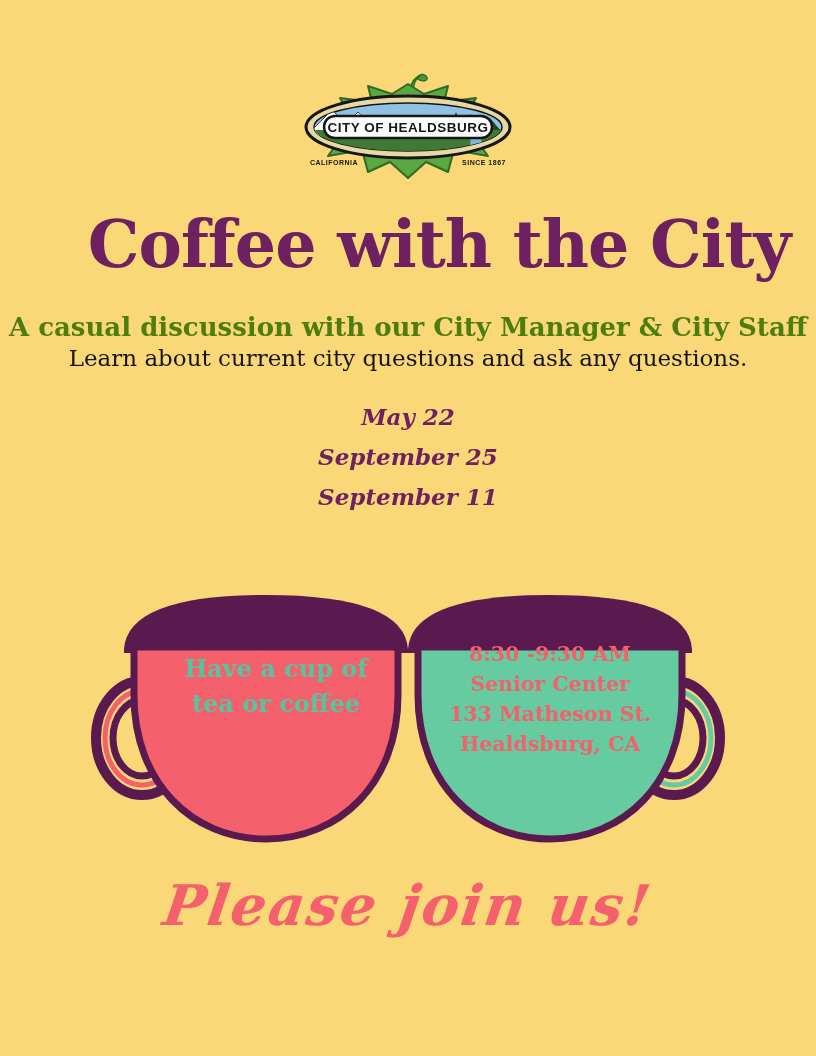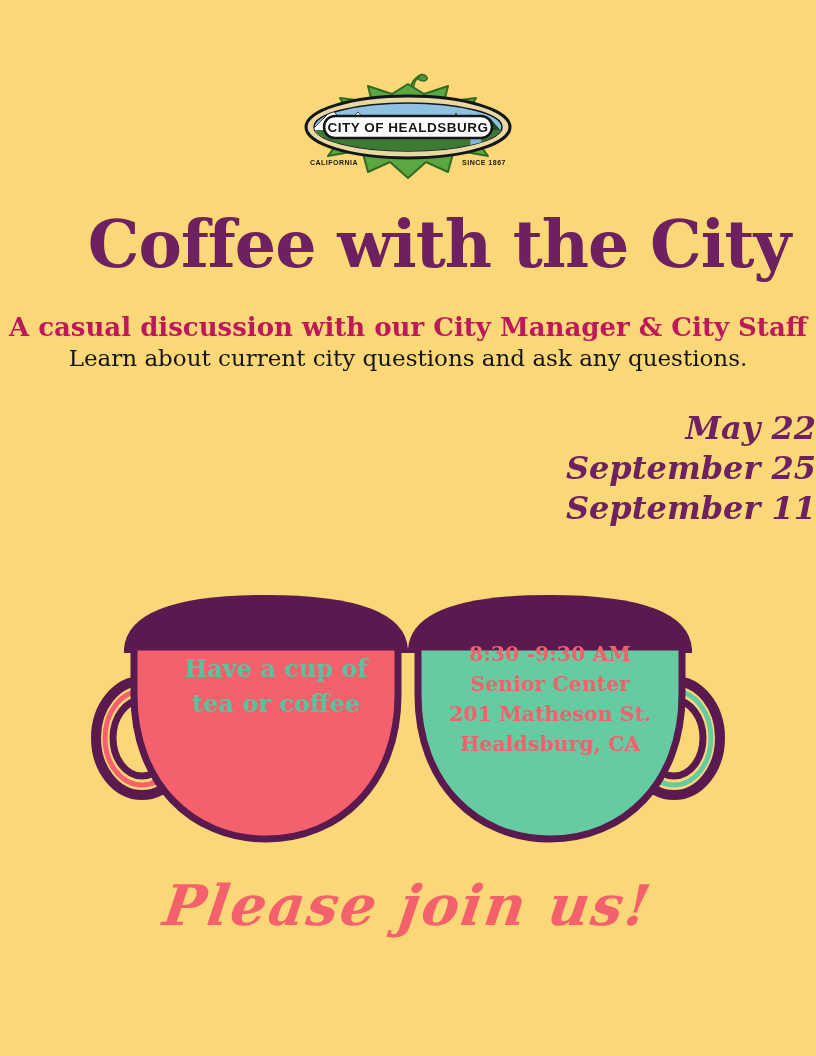--- a/index.html
+++ b/index.html
@@ -37,44 +37,44 @@
 
   
   .sub-bold {
     position: absolute;
     top: 312px;
     left: 0;
     width: 100%;
     text-align: center;
     font-size: 26px;
     font-weight: 700;
-    color: #be185d;
+    color: #4d7c0f;
   }
   .sub-reg {
     position: absolute;
     top: 345px;
     left: 0;
     width: 100%;
     text-align: center;
     font-size: 23px;
     font-weight: 400;
     color: #151515;
   }
 
   
   .dates {
     position: absolute;
-    top: 408px;
-    left: 0;
-    width: 100%;
-    text-align: right;
+    top: 397px;
+    left: 0;
+    width: 100%;
+    text-align: center;
     color: #6D2160;
     font-style: italic;
     font-weight: 700;
-    font-size: 32px;
+    font-size: 23px;
     line-height: 40px;
   }
 
   
   .cup {
     position: absolute;
     width: 330px;
     height: 270px;
     top: 583px;
   }
@@ -188,21 +188,21 @@
           <ellipse cx="54" cy="155" rx="37" ry="47" fill="none" stroke="#66CBA1" stroke-width="5"></ellipse>
           <ellipse cx="54" cy="155" rx="29" ry="38" fill="none" stroke="#5A1A4F" stroke-width="7"></ellipse>
         </g>
         <path d="M 36,66 Q 40,12 178,12 Q 316,12 320,66 L 320,70 L 36,70 Z" fill="#5A1A4F"></path>
         <path d="M 46,64 L 46,112 C 46,200 104,256 178,256 C 252,256 310,200 310,112 L 310,64 Z" fill="#66CBA1" stroke="#5A1A4F" stroke-width="7" stroke-linejoin="round"></path>
       </g>
     </svg>
     <div class="cup-text">
       <div>8:30 -9:30 AM</div>
       <div>Senior Center</div>
-      <div>201 Matheson St.</div>
+      <div>133 Matheson St.</div>
       <div>Healdsburg, CA</div>
     </div>
   </div>
 
   <div class="footer-script">
     <span>Please join us!</span>
   </div>
 
 </div>
 

